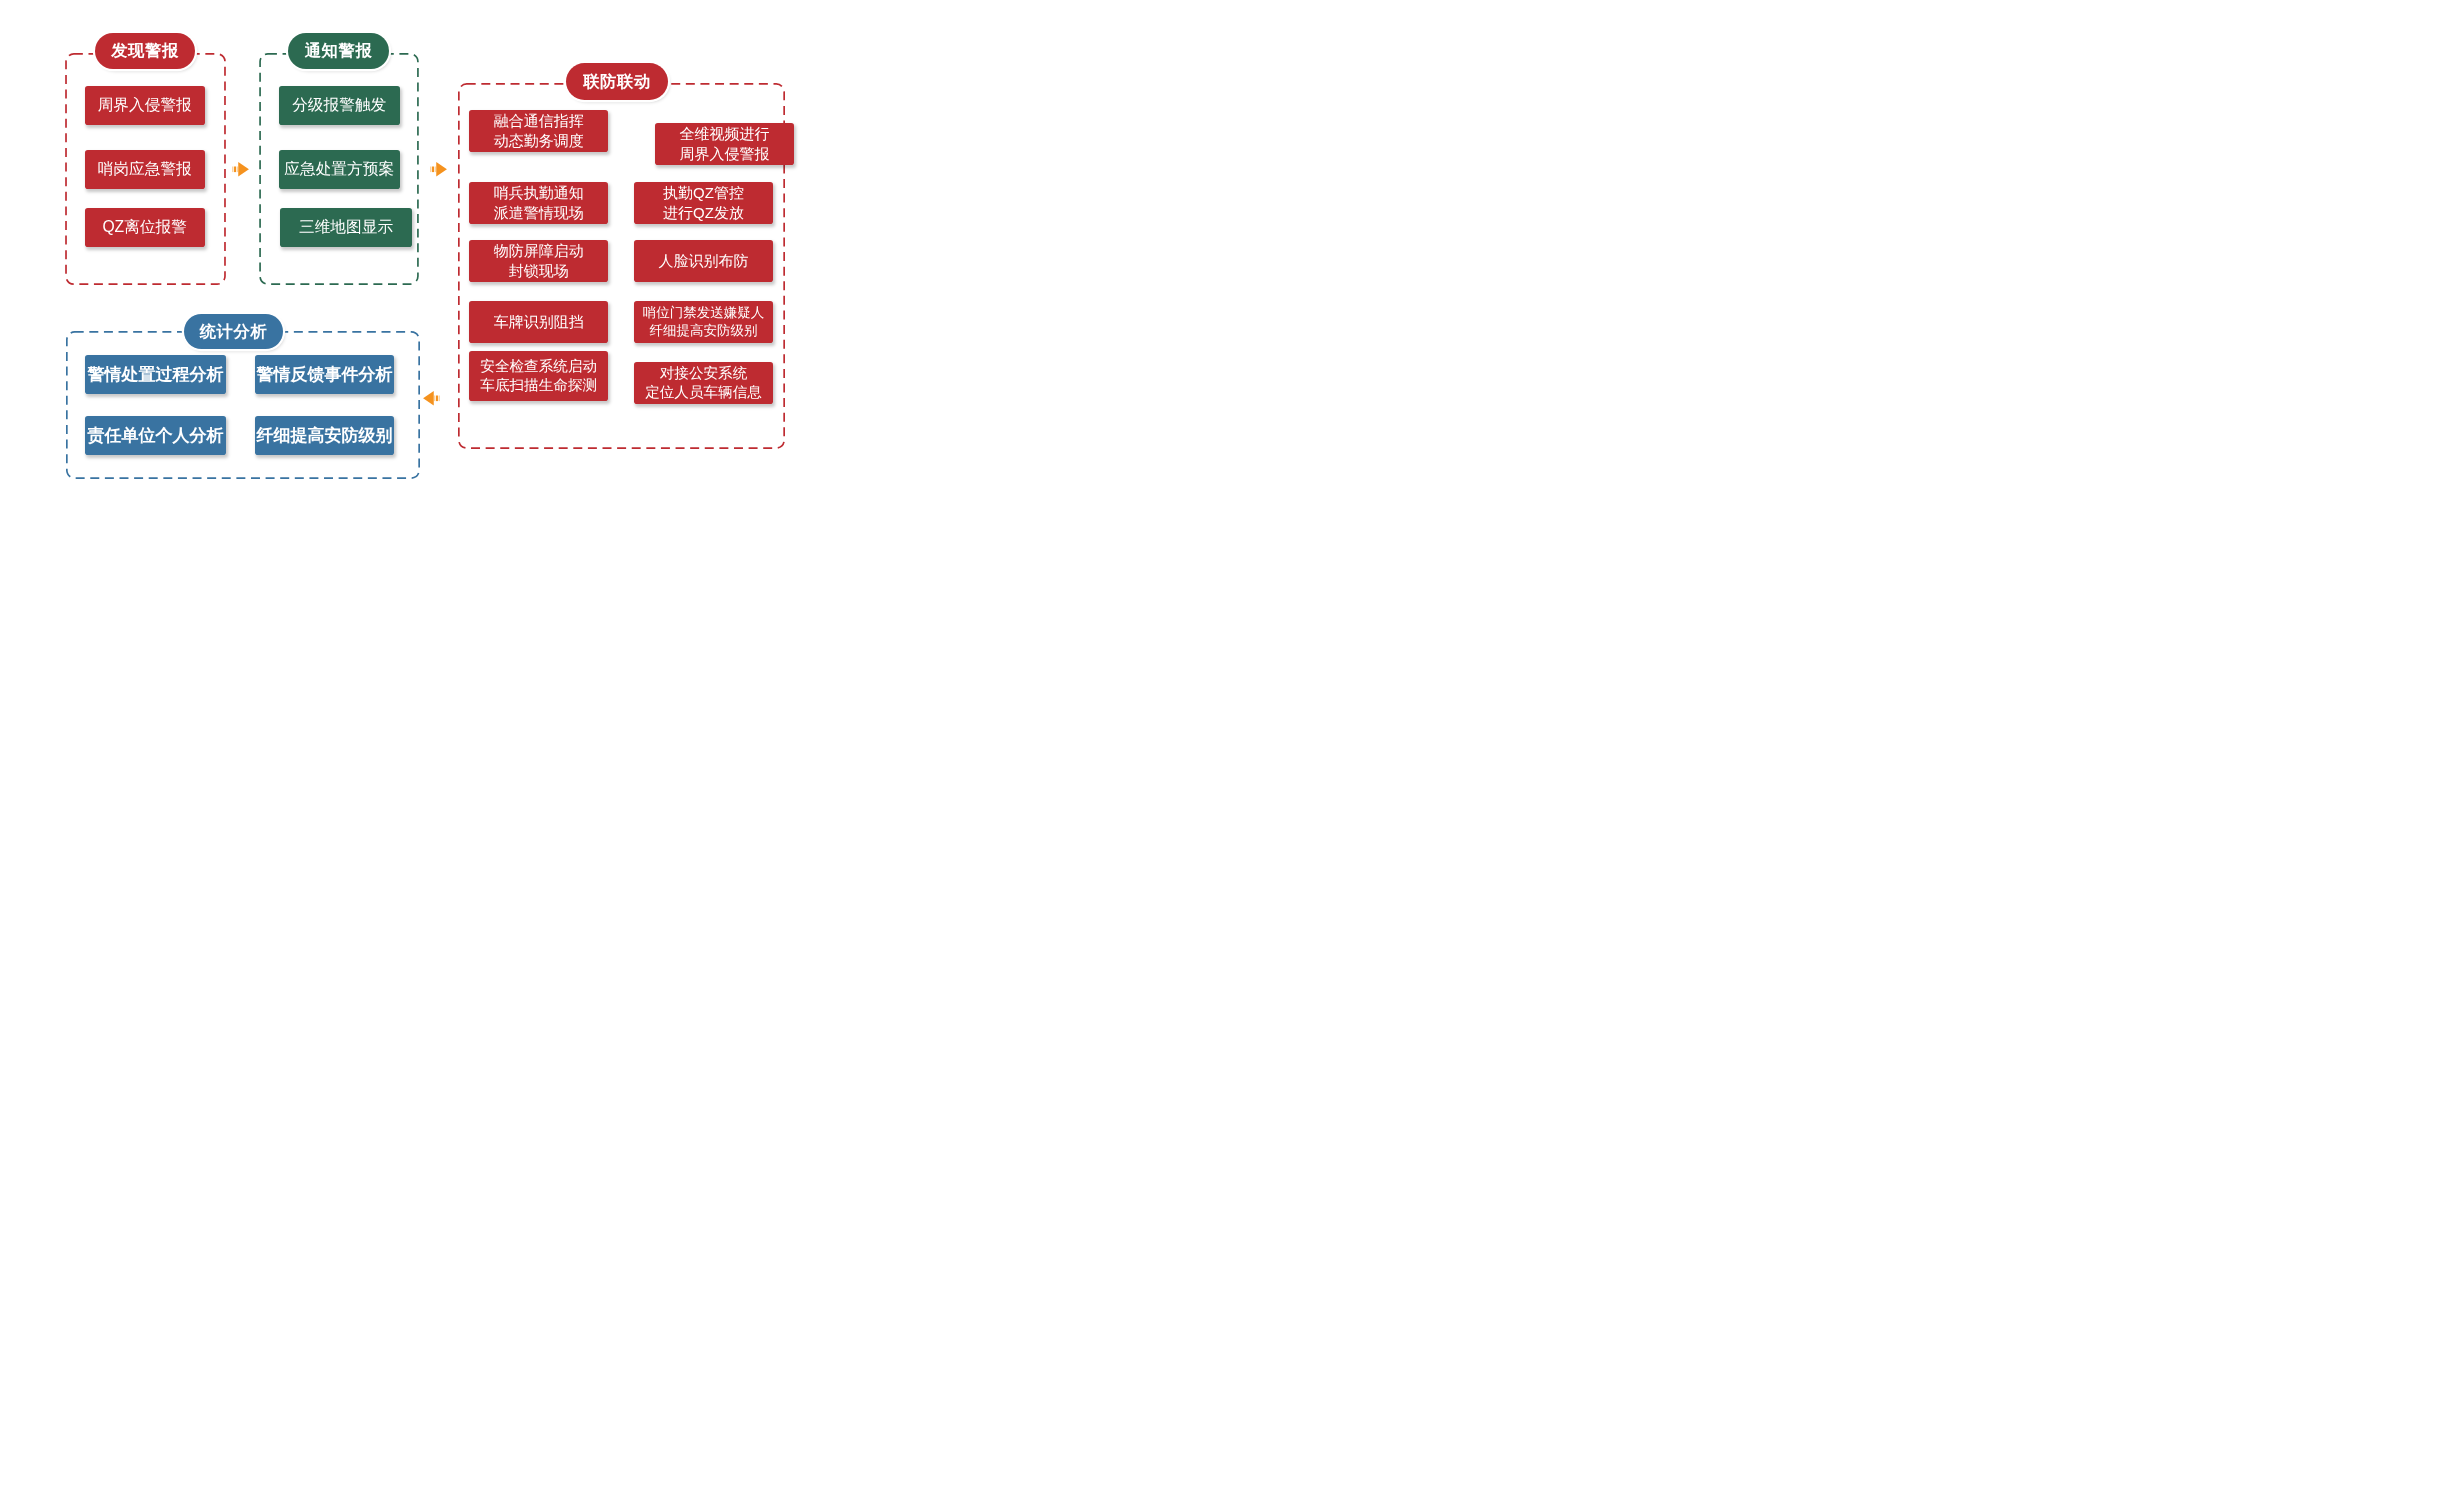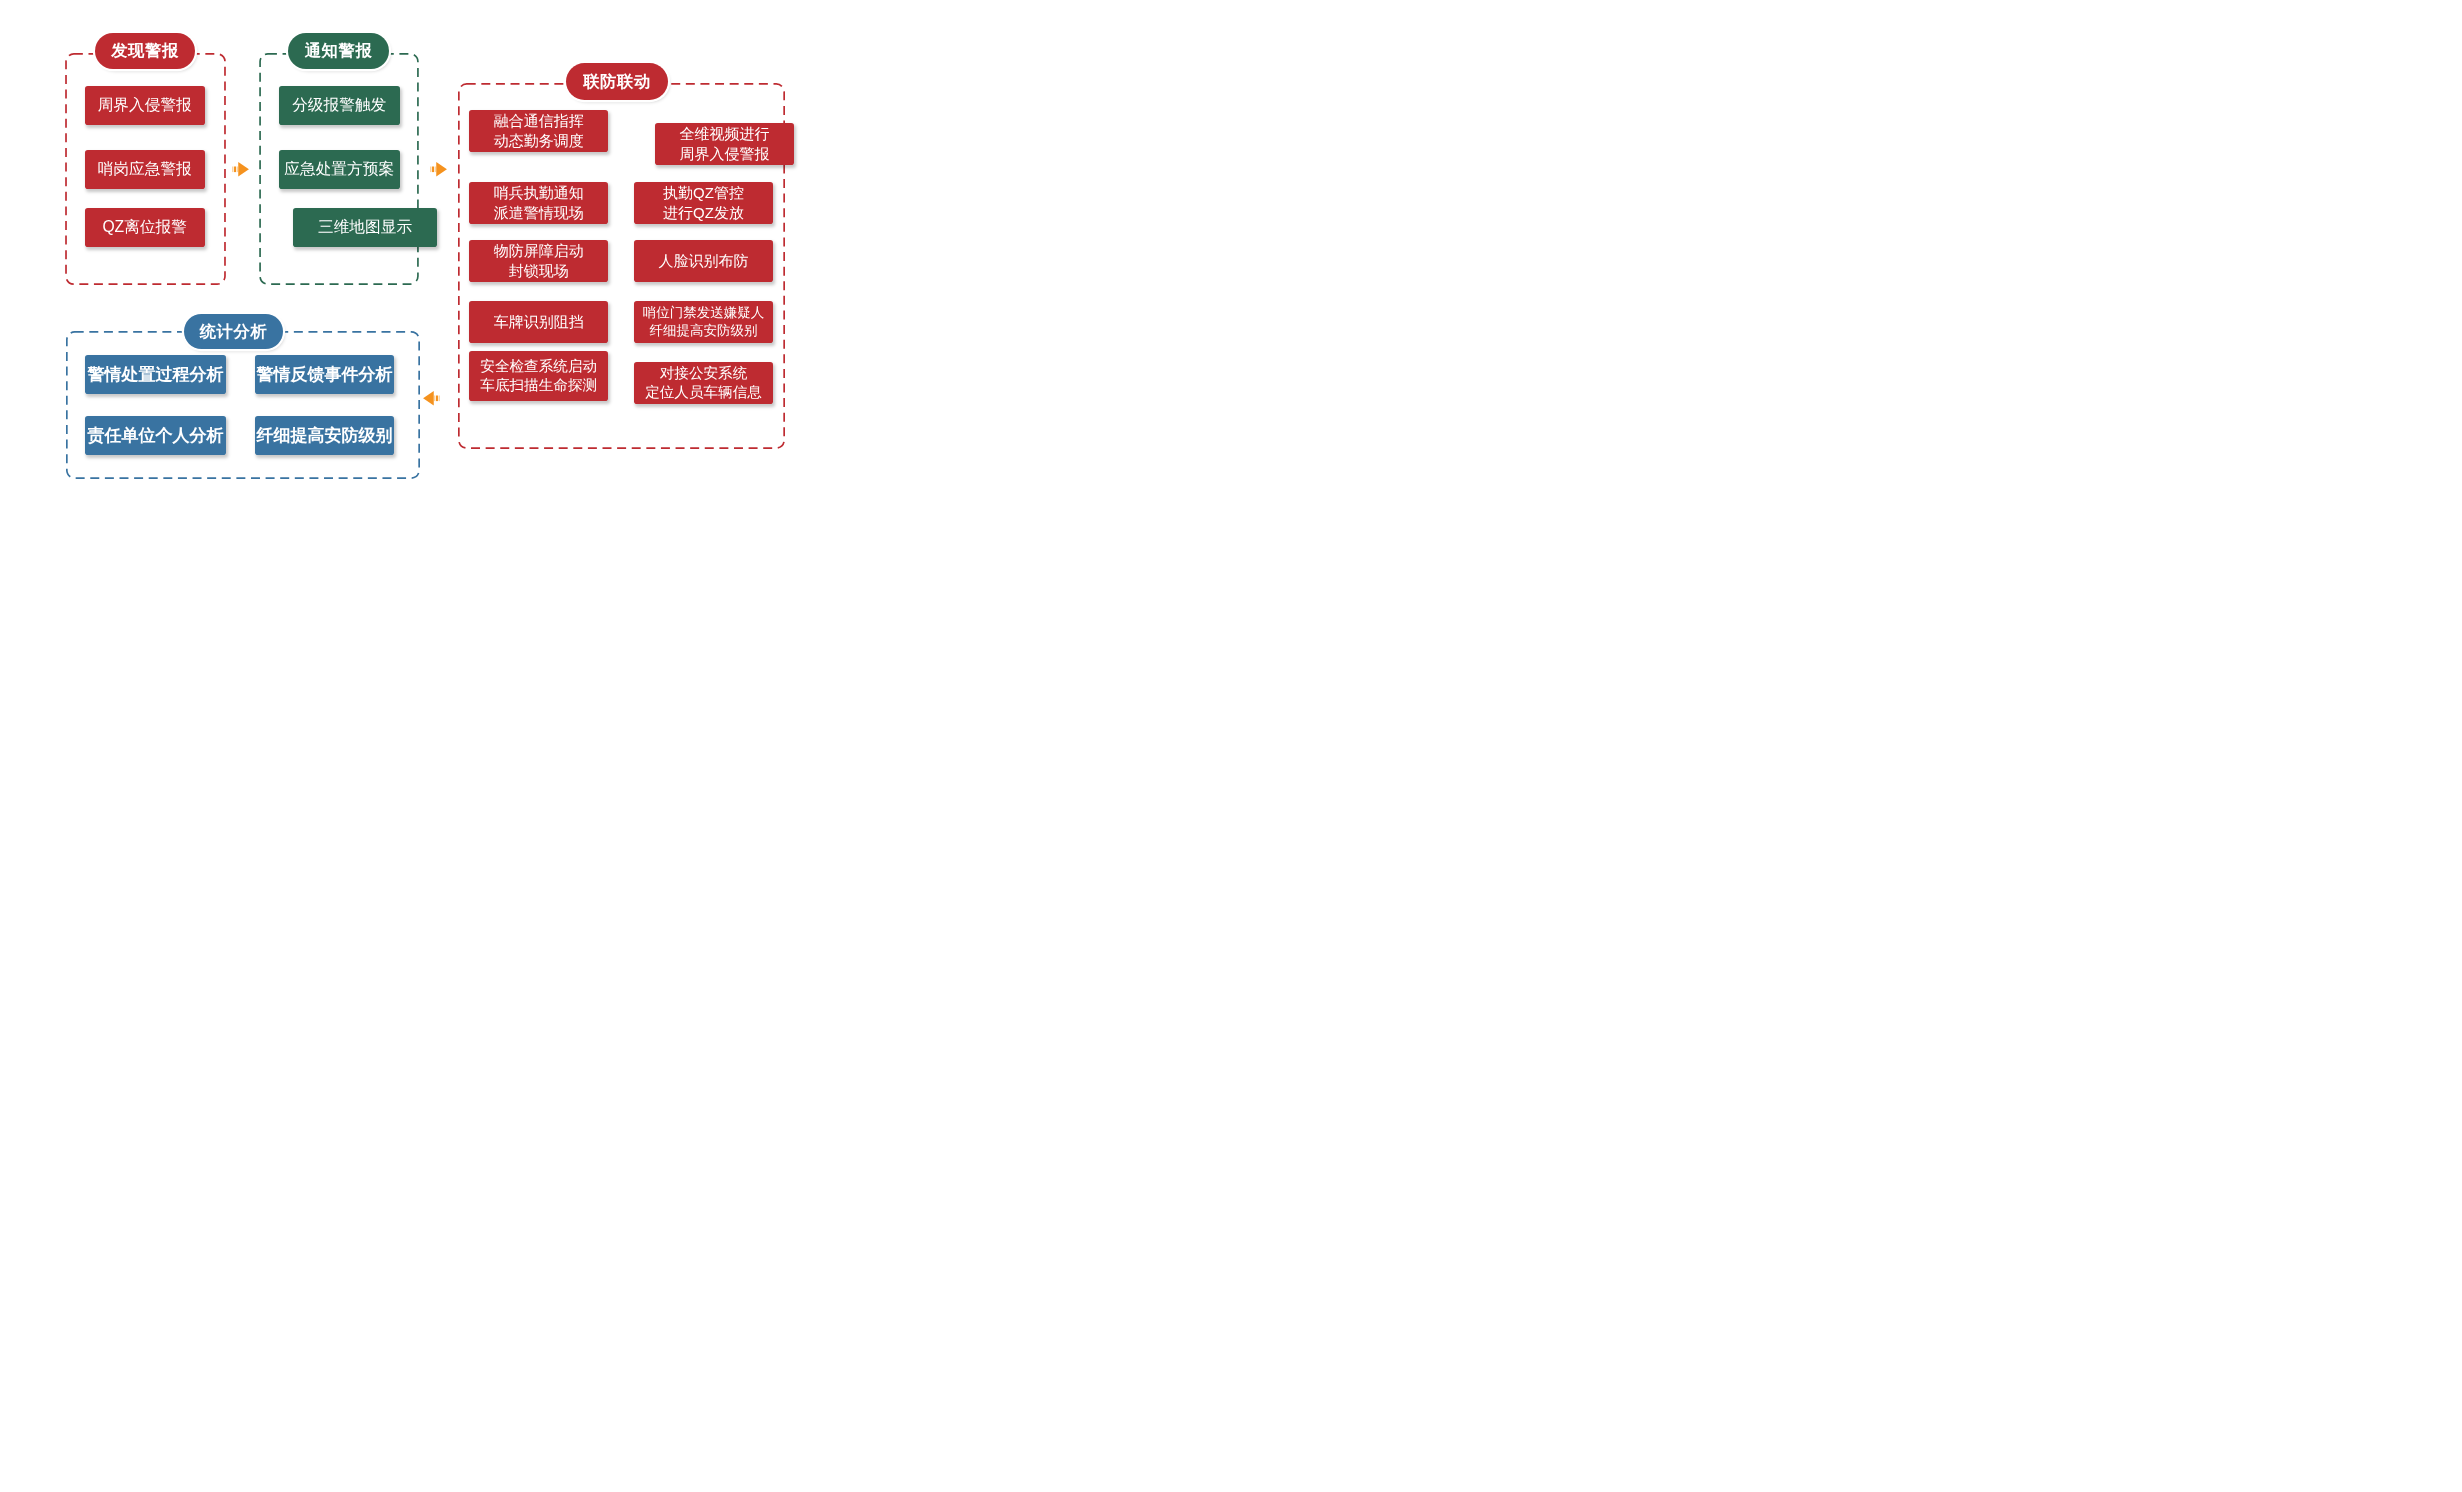--- a/index.html
+++ b/index.html
@@ -72,21 +72,21 @@
     </svg>
     <div class="pill" style="left:29px;top:-20px;width:101px;height:36px;border-radius:18px;">
       <span>通知警报</span>
     </div>
     <div class="node" style="left:19.7px;top:33px;width:121px;height:39px;">
       <span>分级报警触发</span>
     </div>
     <div class="node" style="left:19.7px;top:97px;width:121px;height:39px;">
       <span>应急处置方预案</span>
     </div>
-    <div class="node" style="left:34px;top:155px;width:144px;height:39px;">
+    <div class="node" style="left:21px;top:155px;width:132px;height:39px;">
       <span>三维地图显示</span>
     </div>
   </section>
 
   <section class="panel red sec3" style="left:458px;top:83px;width:327px;height:366px;">
     <svg class="outline" width="327" height="366" viewBox="0 0 582 651">
       <rect x="1.5" y="1.5" width="579" height="648" rx="14"></rect>
     </svg>
     <div class="pill" style="left:108px;top:-19.7px;width:102px;height:37px;border-radius:18.6px;">
       <span>联防联动</span>

